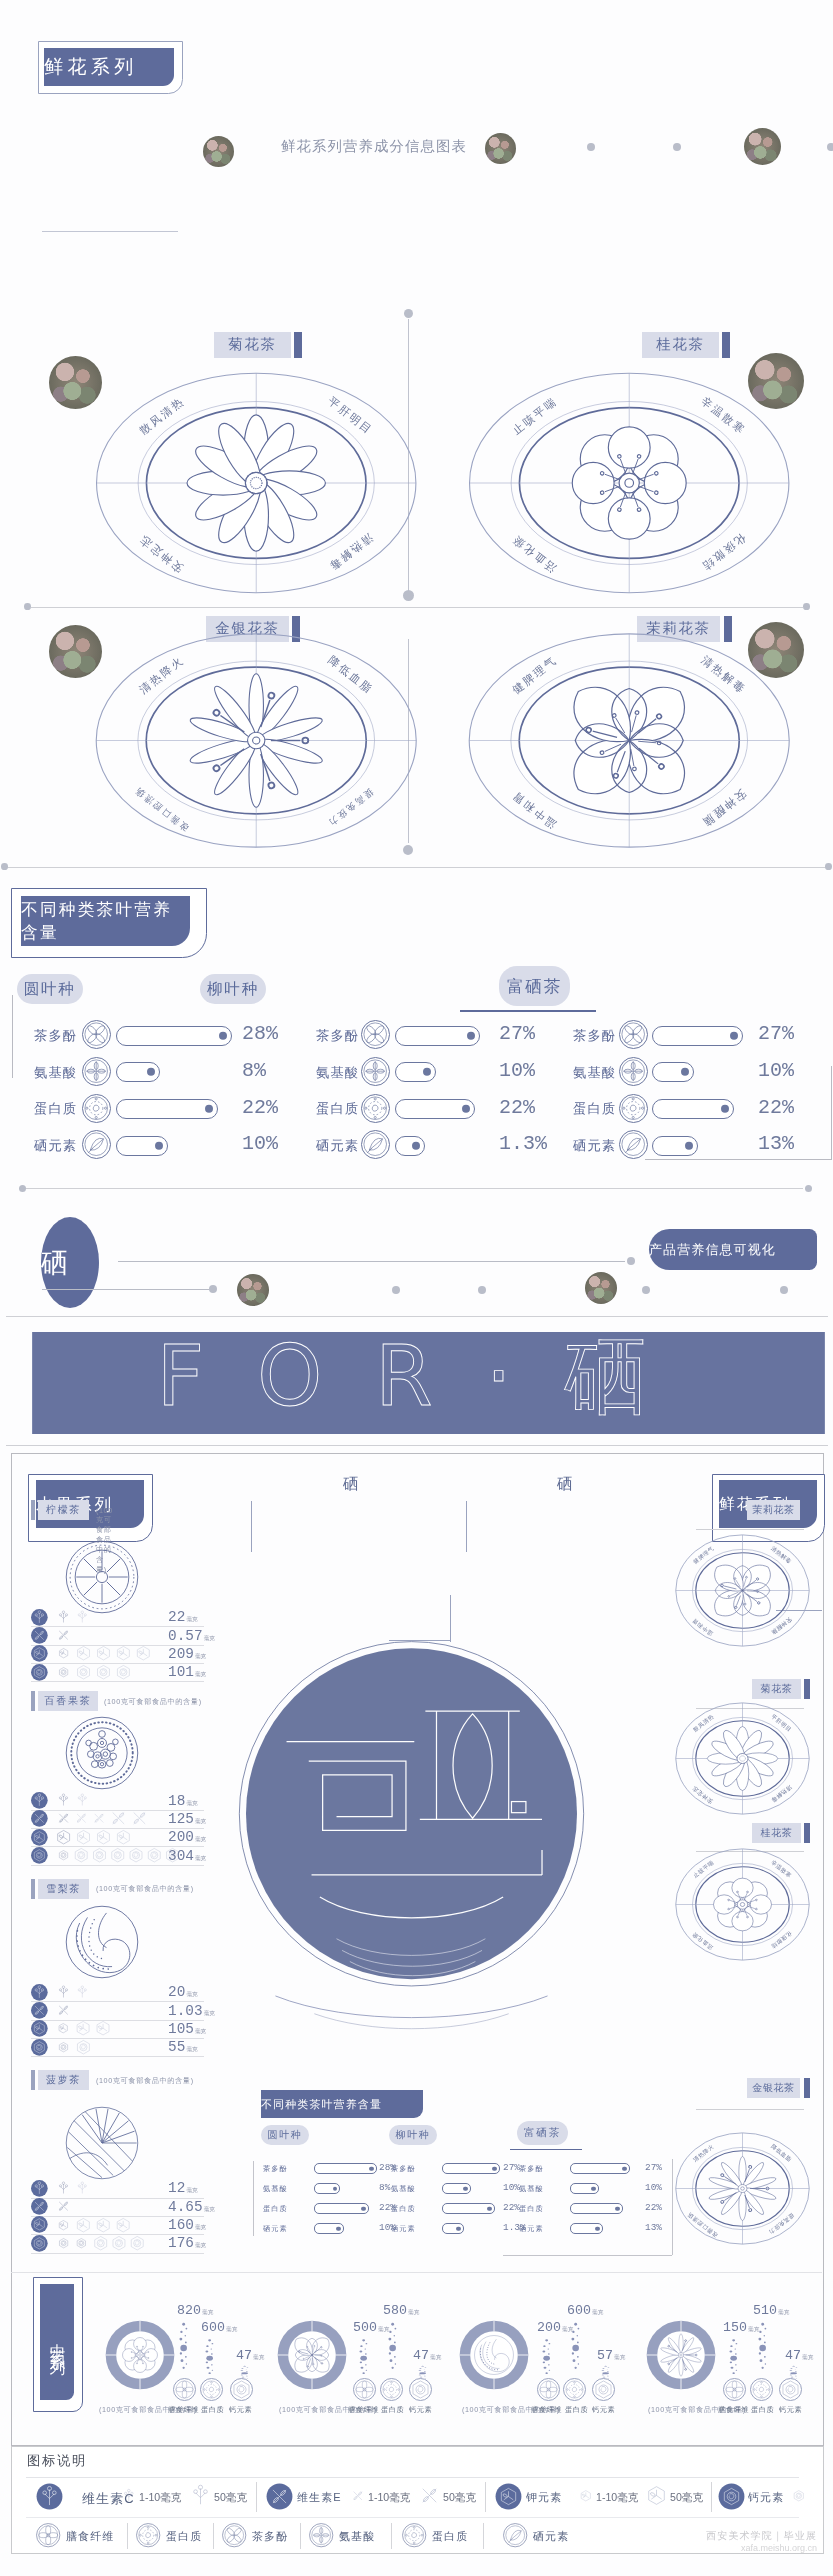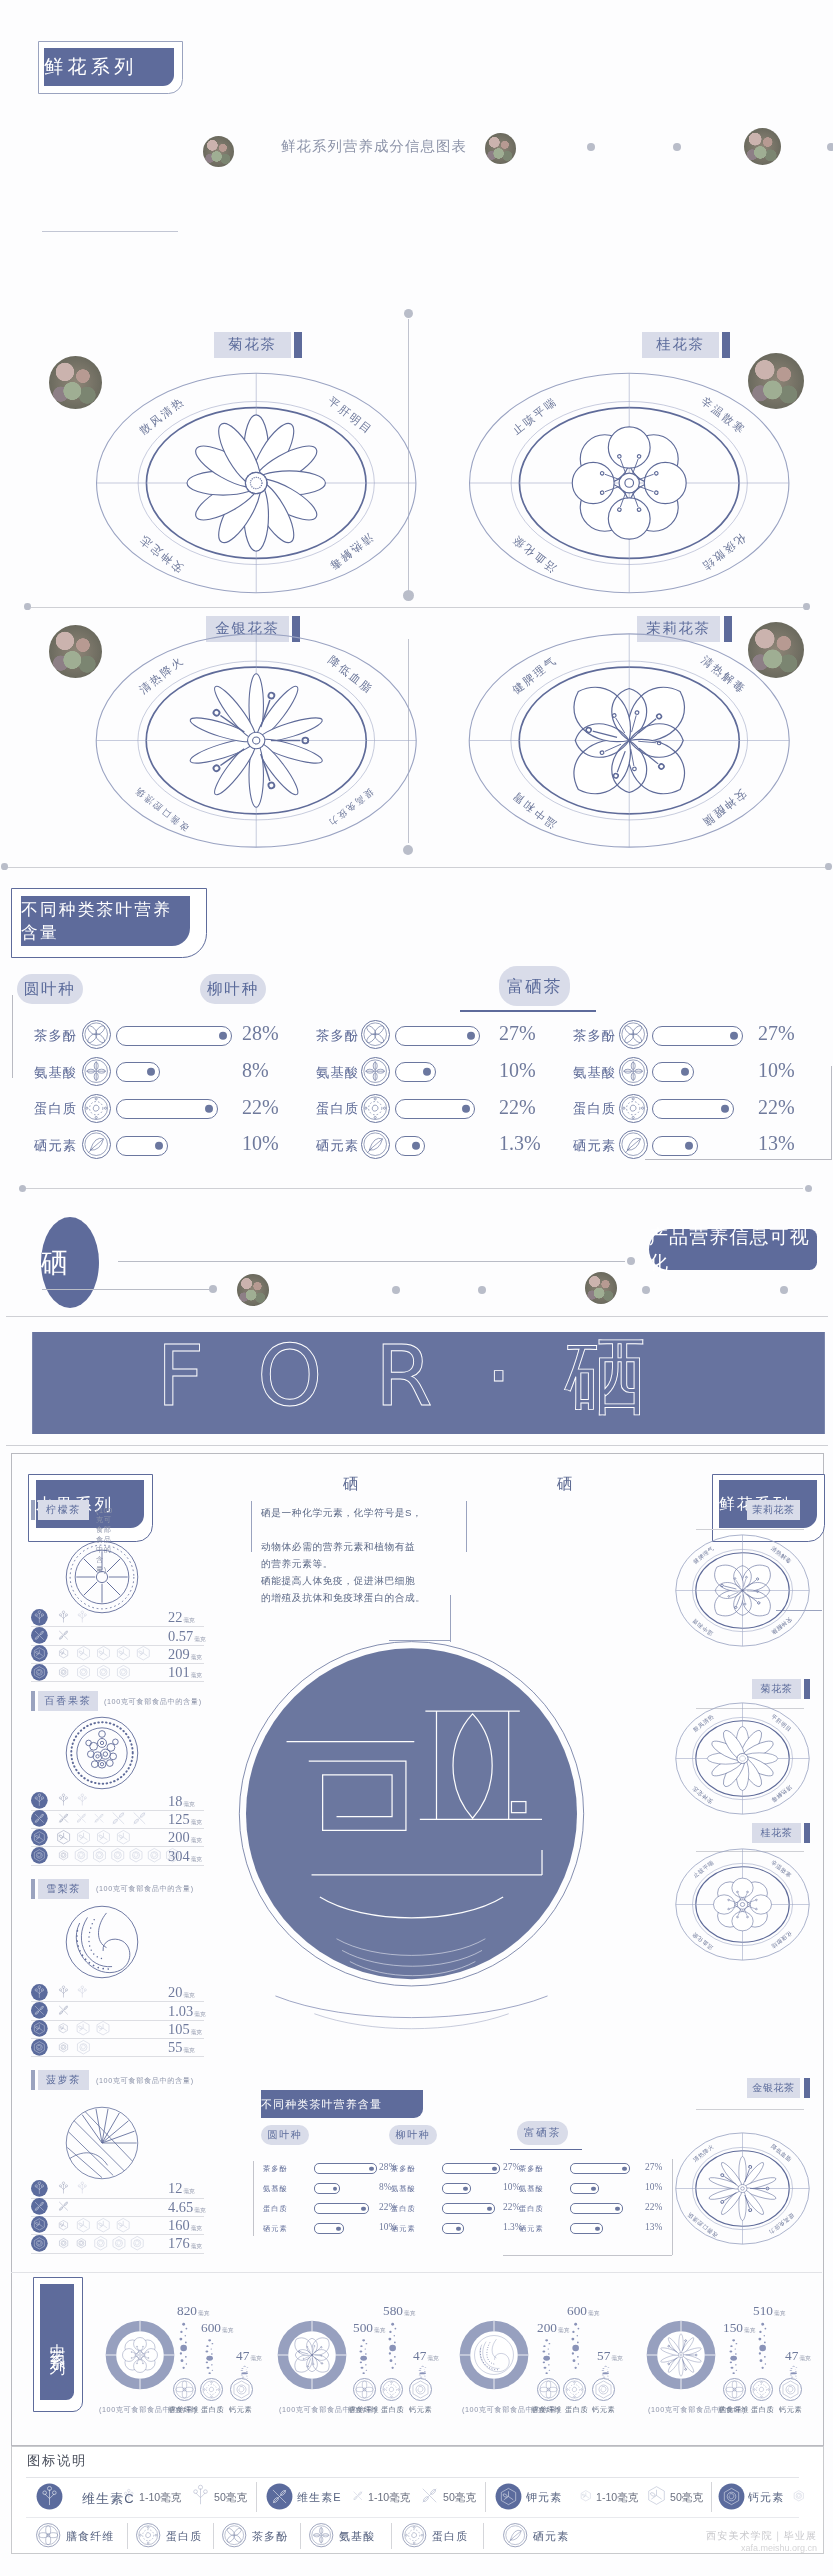--- a/index.html
+++ b/index.html
@@ -16,21 +16,21 @@
     radial-gradient(circle at 44% 66%,#9fae93 0 19%,transparent 20%),
     radial-gradient(circle at 72% 74%,#7b8571 0 15%,transparent 16%),
     radial-gradient(circle at 22% 72%,#8d7f86 0 13%,transparent 14%),
     radial-gradient(circle,#8f8678,#6b6a5e 70%,#504f46)}
   .pill{border:1.1px solid #6b779f;border-radius:10px;position:absolute;height:18px;background:#fff}
   .pill i{position:absolute;right:3.9px;top:50%;transform:translateY(-50%);width:8.3px;height:8.3px;background:#6b779f;border-radius:50%}
   .pill.sm{height:9px;border-width:0.8px;border-radius:5px}
   .pill.sm i{width:4.4px;height:4.4px;right:2.2px}
   .icirc{border:1.1px solid #6b779f;border-radius:50%;background:#fff;position:absolute;display:flex;align-items:center;justify-content:center}
   .nlab{color:#5d6a96;letter-spacing:1.1px}
-  .num{color:#6f7a9c;font-family:Liberation Serif, serif}
+  .num{color:#6f7a9c;font-family:Liberation Mono, monospace}
   .un{font-size:5.6px;color:#8d94a9;margin-left:1.1px}
   .rl{font-size:20px;letter-spacing:4px;fill:#6b7699;text-anchor:middle}
   .rl2{font-size:10px;letter-spacing:1px;fill:#6b7699;text-anchor:middle}
   .blueboxtxt{color:#fff;display:flex;align-items:center;justify-content:flex-start}
   .pre{white-space:pre-line;color:#5a6784;font-size:9.7px;line-height:17px;letter-spacing:0.6px}
   .cap{color:#8d94a9;font-size:7.2px;letter-spacing:0.6px}
   .llab{color:#5f6b80;font-size:7.2px;letter-spacing:0.6px}
   svg{overflow:visible}
 </style>
 </head>
@@ -491,21 +491,21 @@
 
   <div class="a hl" style="left:25px;top:1188px;width:778px;height:1.1px"></div>
   <div class="a dot" style="left:19px;top:1185px;width:7.2px;height:7.2px"></div>
   <div class="a dot" style="left:805px;top:1185px;width:7.2px;height:7.2px"></div>
 
   <div class="a bar blueboxtxt" style="left:41px;top:1217px;width:58px;height:91px;border-radius:50%;font-size:27px;font-weight:300">
       <span>硒</span>
     </div>
   <div class="a hl" style="left:118px;top:1261px;width:507px;height:1.1px;background:#b9bcc6"></div>
   <div class="a dot" style="left:627px;top:1257px;width:8.3px;height:8.3px"></div>
-  <div class="a bar blueboxtxt" style="left:649px;top:1229px;width:168px;height:41px;border-radius:21px 7.8px 7.8px 21px;font-size:19px;letter-spacing:1.1px">
+  <div class="a bar blueboxtxt" style="left:649px;top:1229px;width:168px;height:41px;border-radius:21px 7.8px 7.8px 21px;font-size:13px;letter-spacing:1.1px">
       <span>产品营养信息可视化</span>
     </div>
   <div class="a hl" style="left:42px;top:1289px;width:167px;height:1.1px;background:#b9bcc6"></div>
   <div class="a dot" style="left:209px;top:1285px;width:8.3px;height:8.3px"></div>
   <div class="a photo" style="left:237px;top:1274px;width:32px;height:32px"></div>
   <div class="a photo" style="left:585px;top:1272px;width:32px;height:32px"></div>
   <div class="a dot" style="left:392px;top:1286px;width:7.8px;height:7.8px"></div>
   <div class="a dot" style="left:478px;top:1286px;width:7.8px;height:7.8px"></div>
   <div class="a dot" style="left:642px;top:1286px;width:7.8px;height:7.8px"></div>
   <div class="a dot" style="left:780px;top:1286px;width:7.8px;height:7.8px"></div>
@@ -528,26 +528,20 @@
       <span>鲜花系列</span>
     </div>
 
   <div class="a" style="left:343px;top:1474px;font-size:15.6px;color:#5f6c94;letter-spacing:1.1px">硒</div>
   <div class="a" style="left:557px;top:1474px;font-size:15.6px;color:#5f6c94;letter-spacing:1.1px">硒</div>
   <div class="a vl" style="left:251px;top:1501px;height:51px;background:#9aa3bf"></div>
   <div class="a vl" style="left:466px;top:1501px;height:51px;background:#9aa3bf"></div>
   <div class="a hl" style="left:389px;top:1640px;width:61px;background:#9aa3bf"></div>
   <div class="a vl" style="left:450px;top:1595px;height:47px;background:#9aa3bf"></div>
   <div class="a hl" style="left:776px;top:1610px;width:46px;background:#9aa3bf"></div>
-  <div class="a pre" style="left:261px;top:1504px;width:189px">硒是一种化学元素，化学符号是S，
-
-动物体必需的营养元素和植物有益
-的营养元素等。
-硒能提高人体免疫，促进淋巴细胞
-的增殖及抗体和免疫球蛋白的合成。</div>
 
   <svg class="a" style="left:231px;top:1636px" width="361" height="400" viewBox="0 0 650 720">
     <circle cx="325" cy="320" r="310" fill="none" stroke="#6b779f" stroke-width="1.5"></circle>
     <circle cx="325" cy="320" r="298" fill="#6b779f"></circle>
     <g stroke="#fdfdfd" stroke-width="2.2" fill="none">
       <path d="M100 190 H330"></path>
       <path d="M140 225 H315 V350 H165 V250 H290 V325 H190"></path>
       <path d="M350 135 H520 M370 135 V330 M500 135 V330 M340 330 H560"></path>
       <path d="M435 140 C482 190 482 275 435 328 C388 275 388 190 435 140 Z"></path>
       <rect x="505" y="298" width="26" height="20"></rect>

